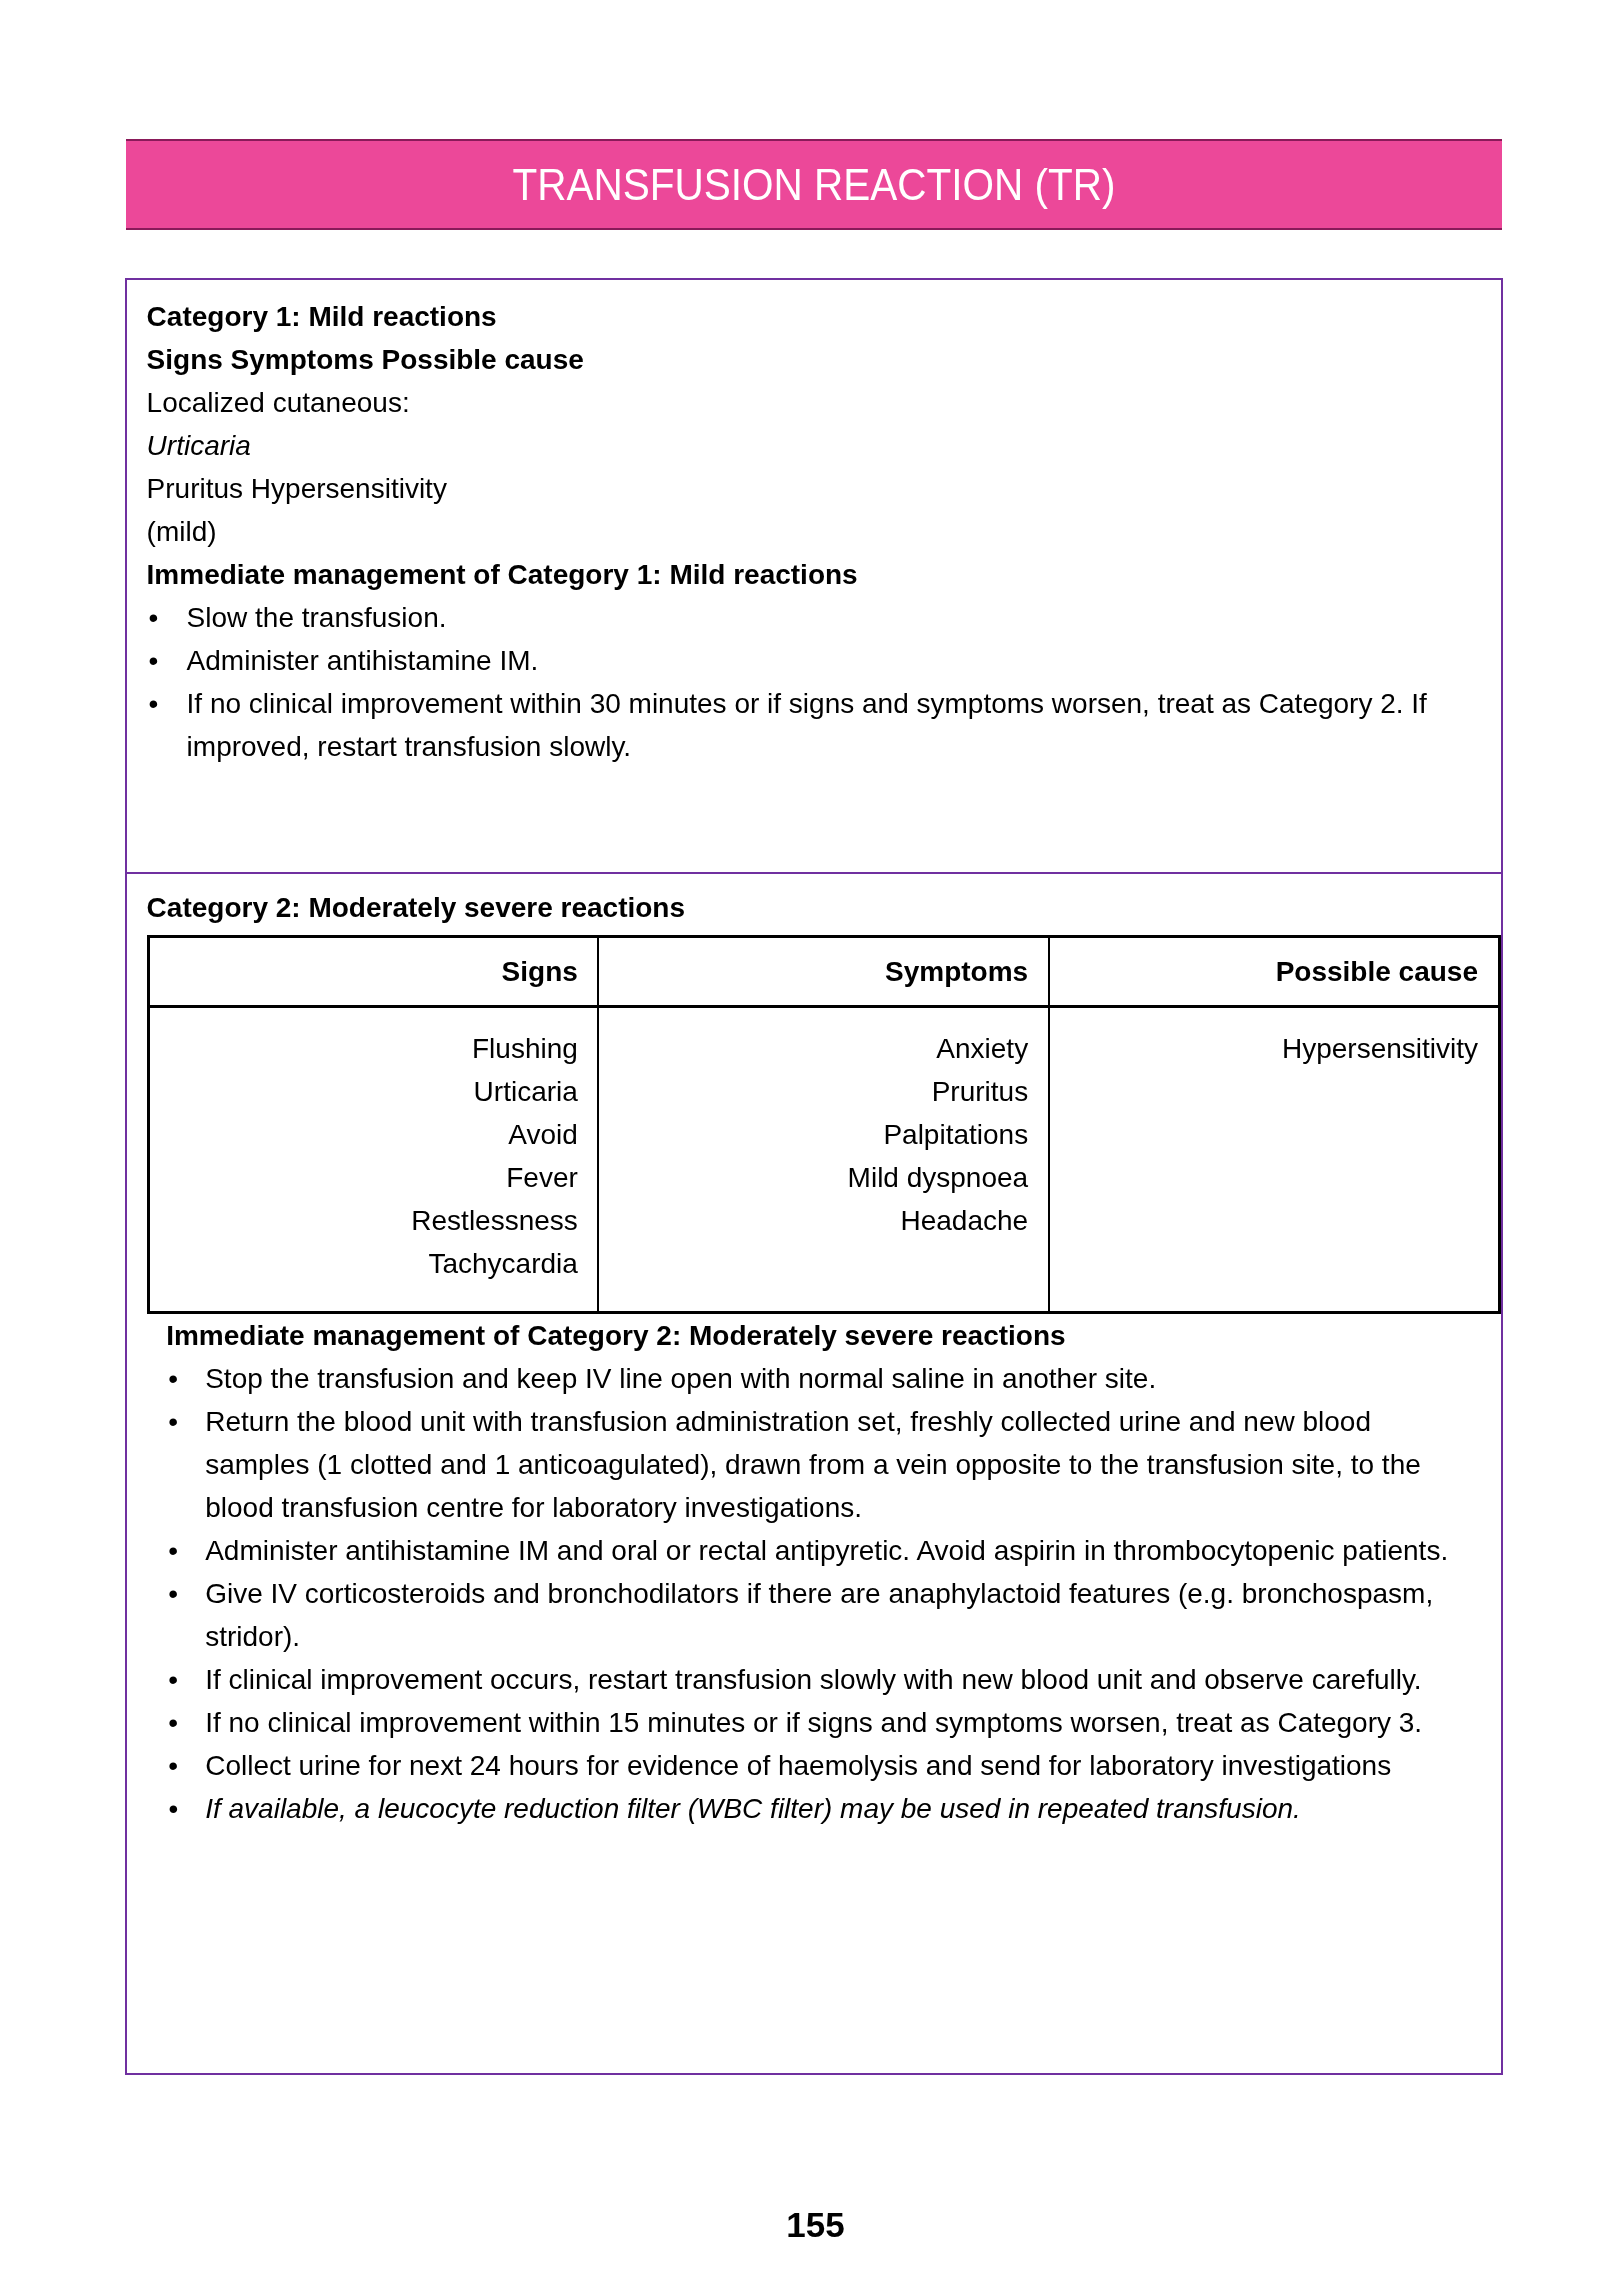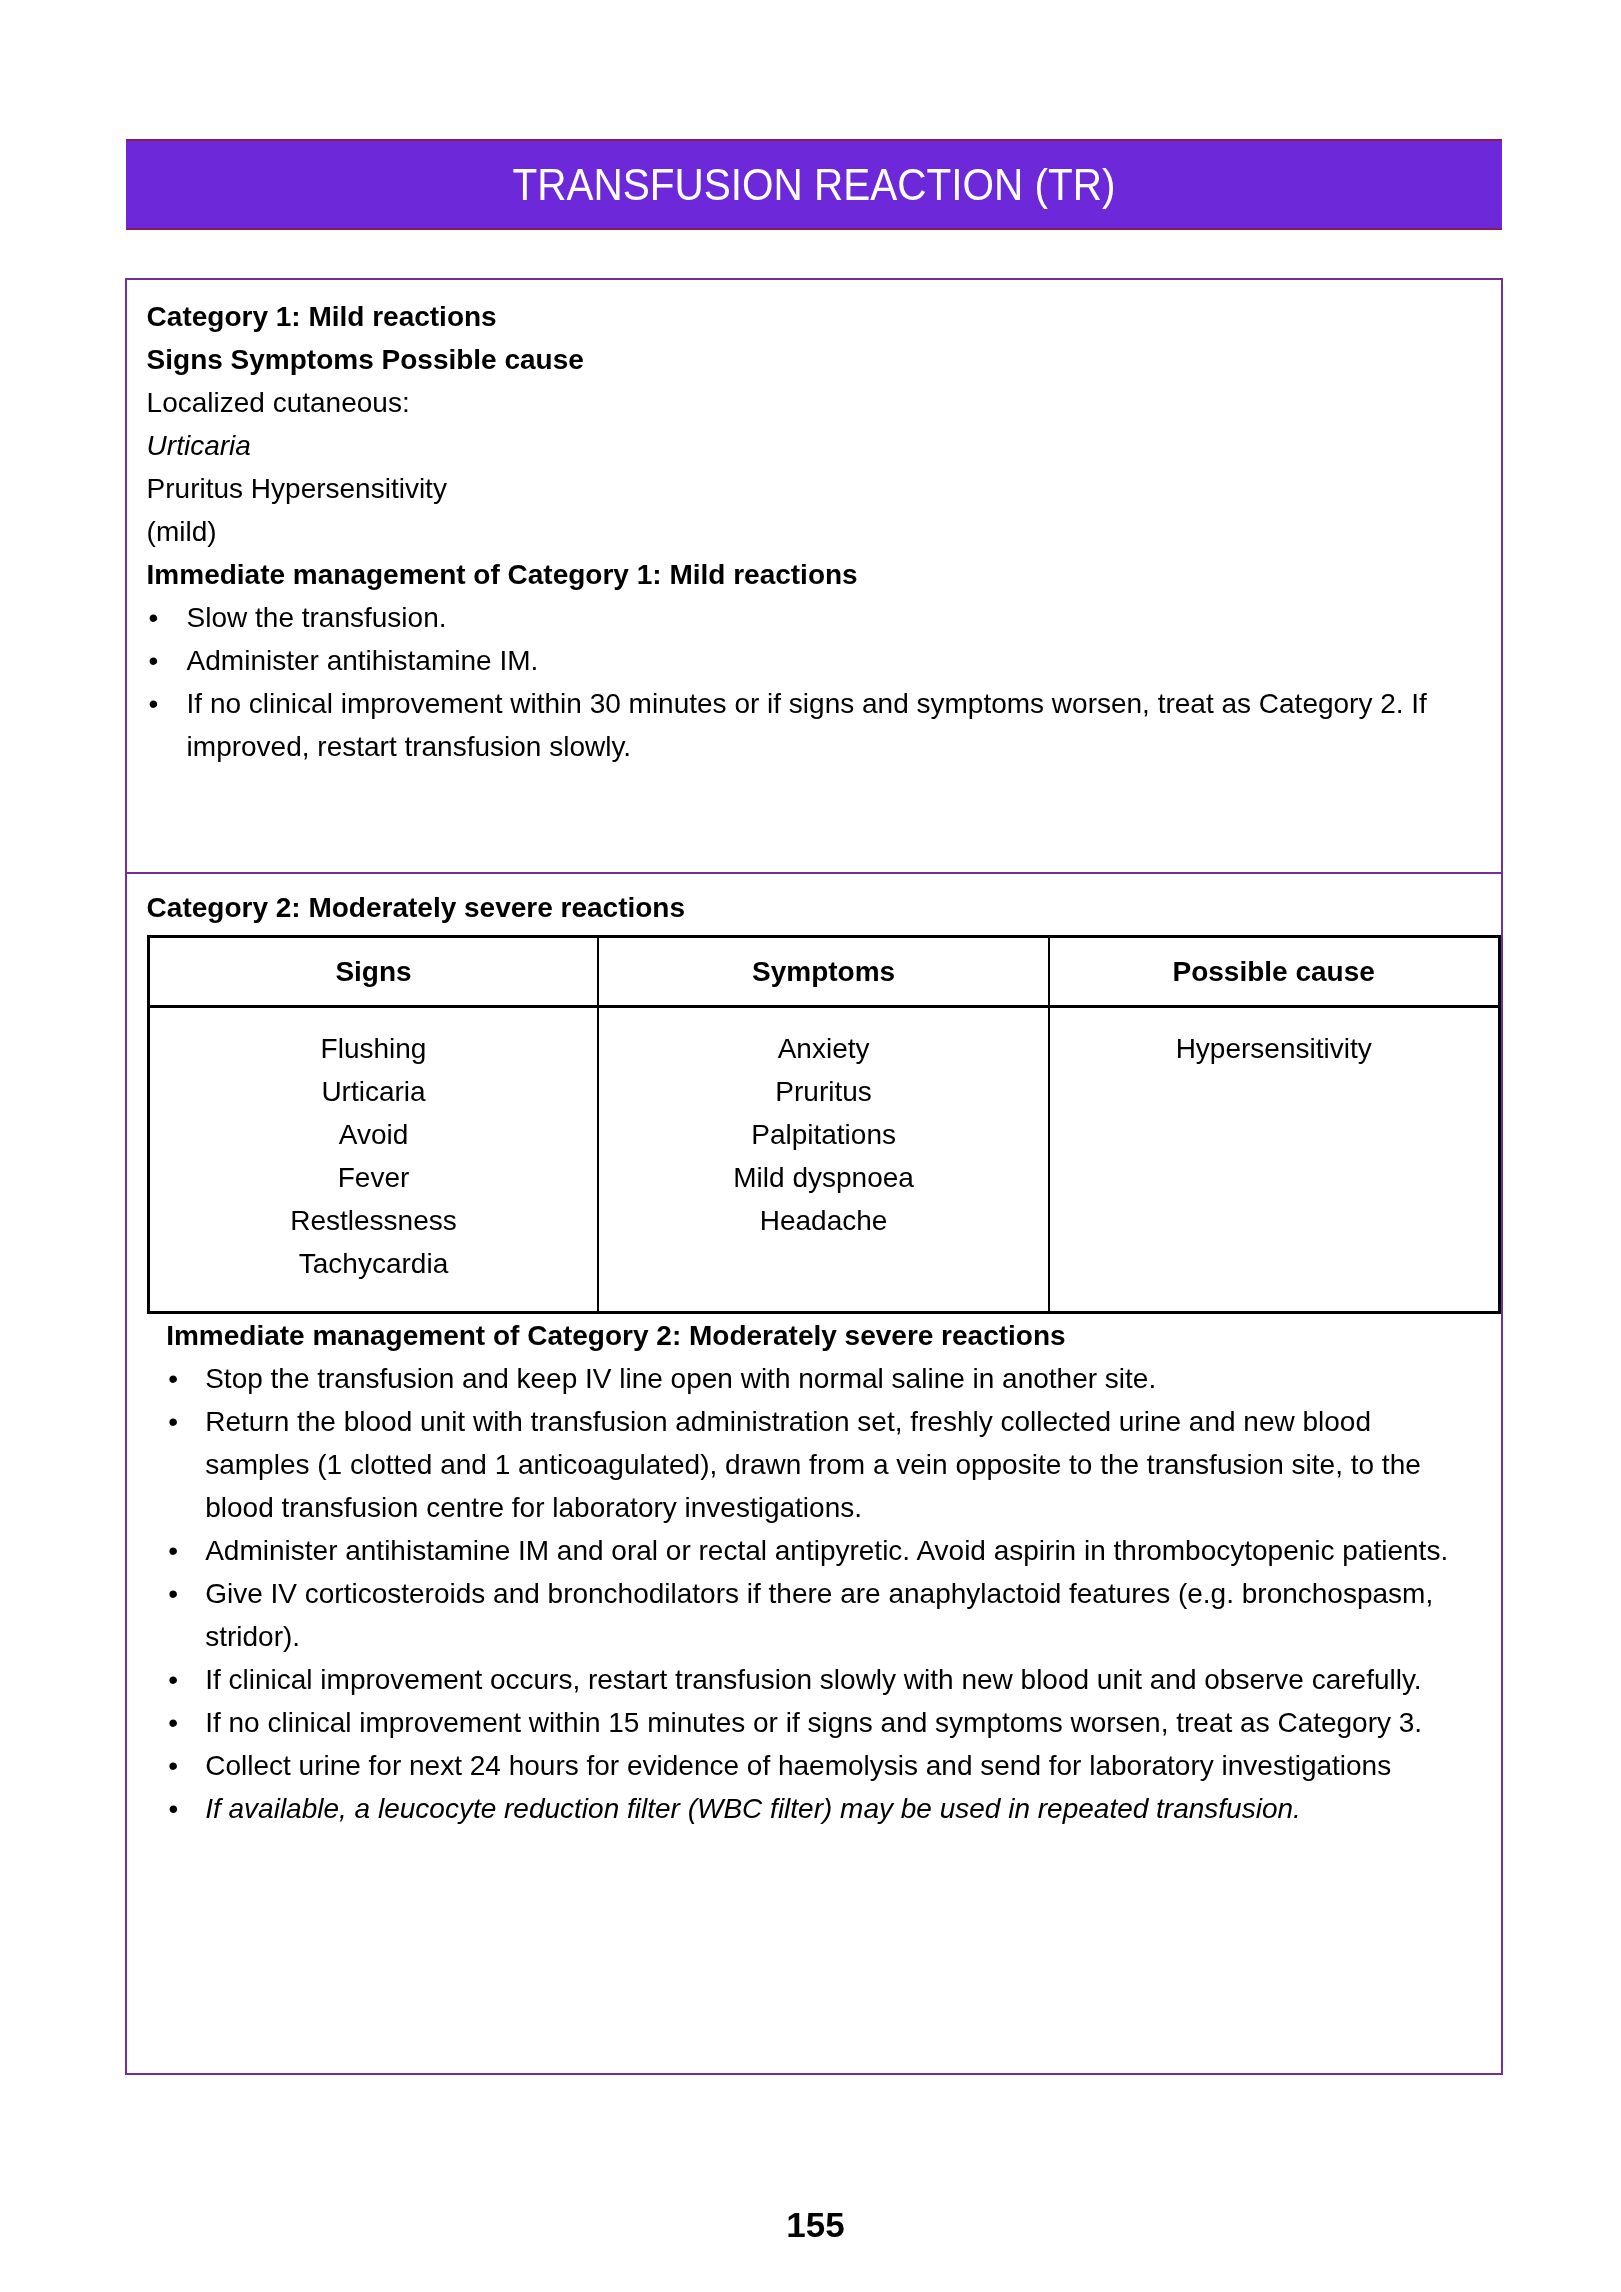--- a/index.html
+++ b/index.html
@@ -14,21 +14,21 @@
       font-family: "Liberation Sans", sans-serif;
       color: #000;
       overflow: hidden;
     }
     .title-bar {
       position: absolute;
       left: 126px;
       top: 139px;
       width: 1376px;
       height: 91px;
-      background: #6d28d9;
+      background: #ec4899;
       border-top: 2px solid #8a1a5a;
       border-bottom: 2px solid #8a1a5a;
       box-sizing: border-box;
       display: flex;
       align-items: center;
       justify-content: center;
     }
     .title-bar h1 {
       margin: 0;
       font-weight: normal;
@@ -79,21 +79,21 @@
 
     table.reactions {
       border-collapse: collapse;
       width: 1354px;
       margin-top: 5.9px;
       margin-left: 0px;
       table-layout: fixed;
     }
     table.reactions th, table.reactions td {
       border: 2px solid #000;
-      text-align: center;
+      text-align: right;
       vertical-align: top;
       padding: 0 19.6px;
       font-size: 28px;
       line-height: 43px;
       margin-top: 29px;
     }
     table.reactions thead th {
       font-weight: bold;
       height: 67px;
       vertical-align: middle;

